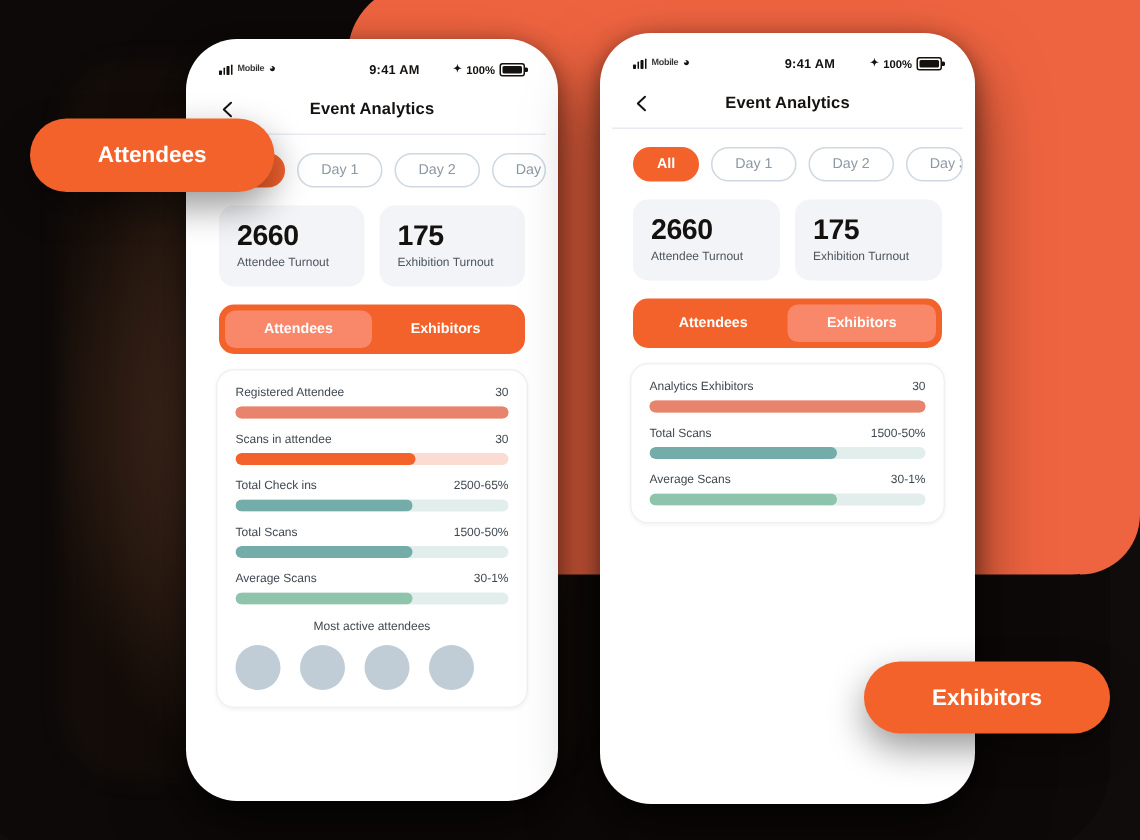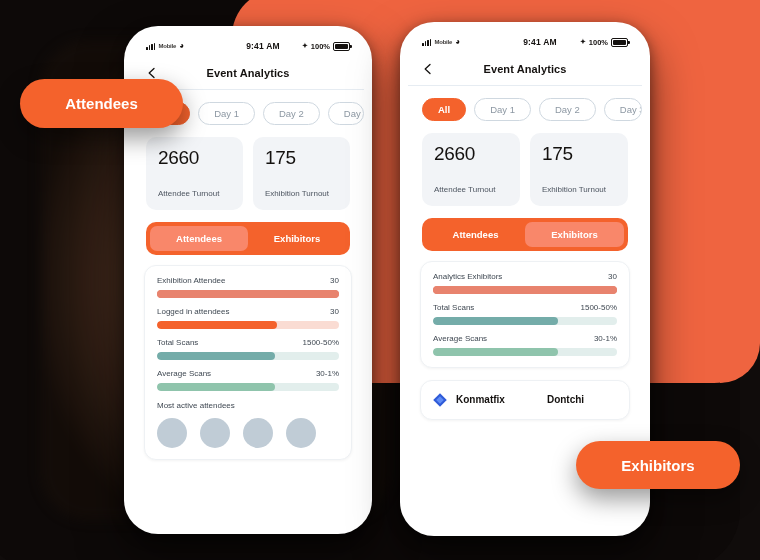--- a/index.html
+++ b/index.html
@@ -84,22 +84,22 @@
   }
   .pill.active{background:#f4622c;border-color:#f4622c;color:#fff;font-weight:bold;}
   .pill.clipped{overflow:hidden;}
 
   
   .stat-row{display:flex;gap:10px;padding:12px 14px 0 14px;}
   .stat-card{
     flex:1;background:#f2f4f7;border-radius:10px;padding:11px 12px 12px 12px;
     box-sizing:border-box;
   }
-  .stat-num{font-size:19px;font-weight:normal;color:#14110f;line-height:1.1;letter-spacing:-.3px;}
-  .stat-lbl{font-size:8px;color:#4d5560;margin-top:20px;}
+  .stat-num{font-size:19px;font-weight:bold;color:#14110f;line-height:1.1;letter-spacing:-.3px;}
+  .stat-lbl{font-size:8px;color:#4d5560;margin-top:1px;}
 
   
   .segment{
     margin:12px 14px 0 14px;background:#f4622c;border-radius:10px;
     display:flex;padding:4px;box-sizing:border-box;
   }
   .seg-btn{
     flex:1;text-align:center;padding:7px 0;font-size:9.5px;font-weight:bold;
     color:#ffffff;border-radius:7px;
   }
@@ -112,21 +112,21 @@
     box-shadow:0 1px 3px rgba(20,17,15,.05);
   }
   .metric{margin-bottom:9px;}
   .metric:last-child{margin-bottom:0;}
   .metric-head{display:flex;justify-content:space-between;align-items:baseline;margin-bottom:5px;}
   .metric-name{font-size:8px;color:#3f4852;}
   .metric-val{font-size:8px;color:#3f4852;margin-left:31px;}
   .track{height:8px;border-radius:999px;overflow:hidden;position:relative;}
   .fill{height:100%;border-radius:999px;}
 
-  .most-active-lbl{font-size:8px;color:#3f4852;margin:10px 0 8px 0;}
+  .most-active-lbl{font-size:8px;color:#3f4852;margin:10px 0 8px 0;text-align:center;}
   .avatars{display:flex;gap:13px;}
   .avatar{width:30px;height:30px;border-radius:50%;background:#c0ccd6;}
 
   
   .exhib-card{
     margin:12px 12px 0 12px;background:#fff;border:1px solid #eef1f4;
     border-radius:12px;padding:12px;box-sizing:border-box;
     display:flex;align-items:center;
     box-shadow:0 1px 3px rgba(20,17,15,.05);
   }
@@ -200,34 +200,43 @@
       </div>
 
       <div class="segment">
         <div class="seg-btn selected">Attendees</div>
         <div class="seg-btn">Exhibitors</div>
       </div>
 
       <div class="metrics" id="left-metrics">
           <div class="metric">
             <div class="metric-head">
-              <span class="metric-name">Exhibition Attendee</span>
+              <span class="metric-name">Registered Attendee</span>
               <span class="metric-val">30</span>
             </div>
             <div class="track" style="background:#e8836e">
               <div class="fill" style="width:100%;background:#e8836e"></div>
             </div>
           </div>
           <div class="metric">
             <div class="metric-head">
-              <span class="metric-name">Logged in attendees</span>
+              <span class="metric-name">Scans in attendee</span>
               <span class="metric-val">30</span>
             </div>
             <div class="track" style="background:#fadcd3">
               <div class="fill" style="width:66%;background:#f4622c"></div>
+            </div>
+          </div>
+          <div class="metric">
+            <div class="metric-head">
+              <span class="metric-name">Total Check ins</span>
+              <span class="metric-val">2500-65%</span>
+            </div>
+            <div class="track" style="background:#e2eeec">
+              <div class="fill" style="width:65%;background:#74aca9"></div>
             </div>
           </div>
           <div class="metric">
             <div class="metric-head">
               <span class="metric-name">Total Scans</span>
               <span class="metric-val">1500-50%</span>
             </div>
             <div class="track" style="background:#e2eeec">
               <div class="fill" style="width:65%;background:#74aca9"></div>
             </div>
@@ -328,28 +337,20 @@
             <div class="metric-head">
               <span class="metric-name">Average Scans</span>
               <span class="metric-val">30-1%</span>
             </div>
             <div class="track" style="background:#e2eeec">
               <div class="fill" style="width:68%;background:#8fc4ac"></div>
             </div>
           </div>
         </div>
 
-      <div class="exhib-card">
-        <svg class="exh-logo" viewBox="0 0 14 14">
-          <rect x="2.2" y="2.2" width="9.6" height="9.6" transform="rotate(45 7 7)" fill="#2f5bd8"></rect>
-          <rect x="4.3" y="4.3" width="5.4" height="5.4" transform="rotate(45 7 7)" fill="#5f8cf5"></rect>
-        </svg>
-        <span class="exh-name">Konmatfix</span>
-        <span class="exh-name second">Dontchi</span>
-      </div>
 
     </div>
   </div>
 
   <div class="badge badge-attendees">Attendees</div>
   <div class="badge badge-exhibitors">Exhibitors</div>
 
 </div>
 
 </body></html>

